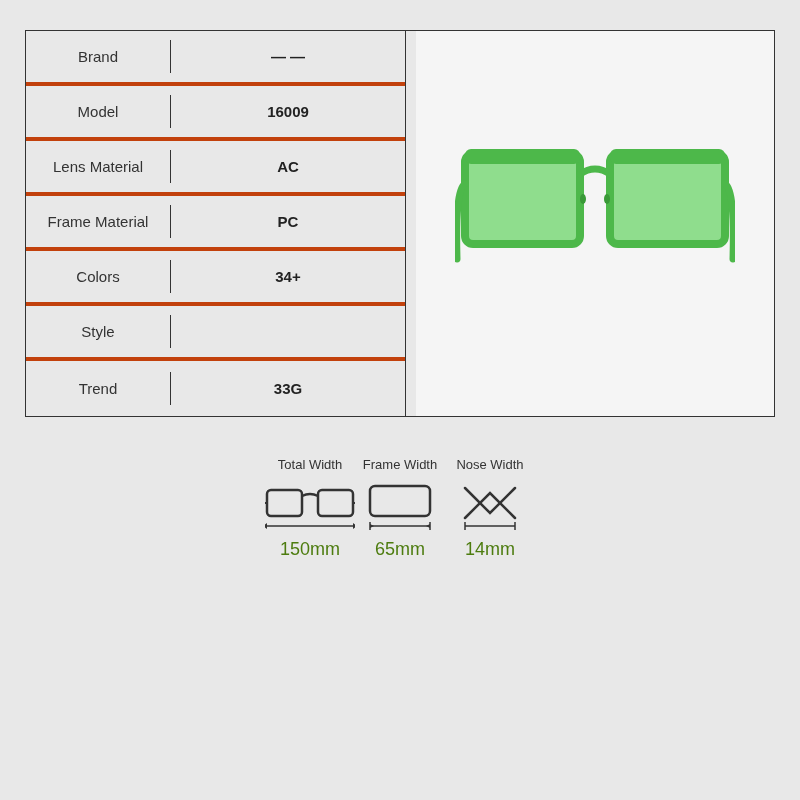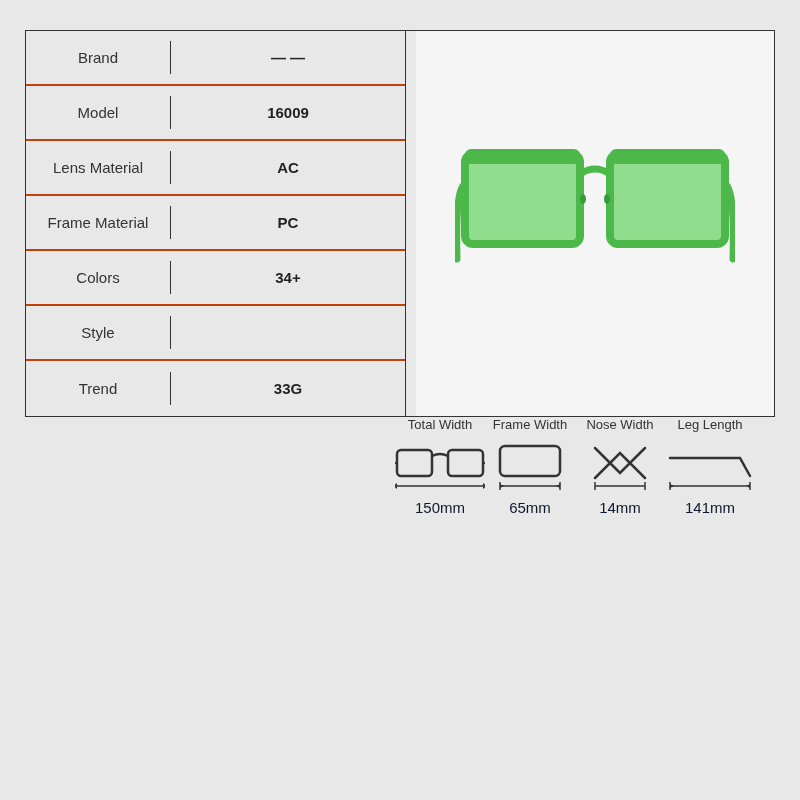--- a/index.html
+++ b/index.html
@@ -30,21 +30,21 @@
 
     
     .specs-table {
       flex: 0 0 auto;
       width: 380px;
       border-right: 1.5px solid #333;
     }
 
     .spec-row {
       display: flex;
-      border-bottom: 2px solid #c2410c;
+      border-bottom: 4px solid #c2410c;
       min-height: 55px;
       align-items: center;
     }
 
     .spec-row:last-child {
       border-bottom: none;
     }
 
     .spec-label {
       width: 145px;
@@ -82,22 +82,23 @@
 
     
     .sunglasses-svg {
       width: 280px;
       height: 200px;
     }
 
     
     .bottom-section {
       width: 100%;
-      display: flex;
-      justify-content: flex-end;
+      margin-top: 40px;
+      display: flex;
+      justify-content: center;
       align-items: flex-start;
       padding: 0 20px;
     }
 
     .measurement-item {
       display: flex;
       flex-direction: column;
       align-items: center;
       gap: 6px;
     }
@@ -108,22 +109,22 @@
       text-align: center;
       font-weight: normal;
     }
 
     .measurement-icon {
       width: 90px;
       height: 55px;
     }
 
     .measurement-value {
-      font-size: 15px;
-      color: #0f172a;
+      font-size: 18px;
+      color: #4d7c0f;
       text-align: center;
     }
   </style>
 </head>
 <body>
 
 <div class="main-container">
 
   <div class="top-section">
 
@@ -216,28 +217,15 @@
         <div class="measurement-icon"><svg viewBox="0 0 90 55" xmlns="http://www.w3.org/2000/svg">
 
       <path d="M20 10 L45 35 L70 10" fill="none" stroke="#333" stroke-width="2.5" stroke-linecap="round"></path>
       <path d="M20 40 L45 15 L70 40" fill="none" stroke="#333" stroke-width="2.5" stroke-linecap="round"></path>
       <line x1="20" y1="48" x2="70" y2="48" stroke="#333" stroke-width="1.5"></line>
       <line x1="20" y1="44" x2="20" y2="52" stroke="#333" stroke-width="1.5"></line>
       <line x1="70" y1="44" x2="70" y2="52" stroke="#333" stroke-width="1.5"></line>
     </svg></div>
         <div class="measurement-value">14mm</div>
       </div>
-      <div class="measurement-item">
-        <div class="measurement-label">Leg Length</div>
-        <div class="measurement-icon"><svg viewBox="0 0 90 55" xmlns="http://www.w3.org/2000/svg">
-
-      <path d="M5 20 L75 20 L85 38" fill="none" stroke="#333" stroke-width="2.5" stroke-linecap="round"></path>
-      <line x1="5" y1="48" x2="85" y2="48" stroke="#333" stroke-width="1.5"></line>
-      <line x1="5" y1="44" x2="5" y2="52" stroke="#333" stroke-width="1.5"></line>
-      <line x1="85" y1="44" x2="85" y2="52" stroke="#333" stroke-width="1.5"></line>
-      <polygon points="5,46 9,48 5,50" fill="#333"></polygon>
-      <polygon points="85,46 81,48 85,50" fill="#333"></polygon>
-    </svg></div>
-        <div class="measurement-value">141mm</div>
-      </div>
     </div>
 
 </div>
 
 </body></html>

